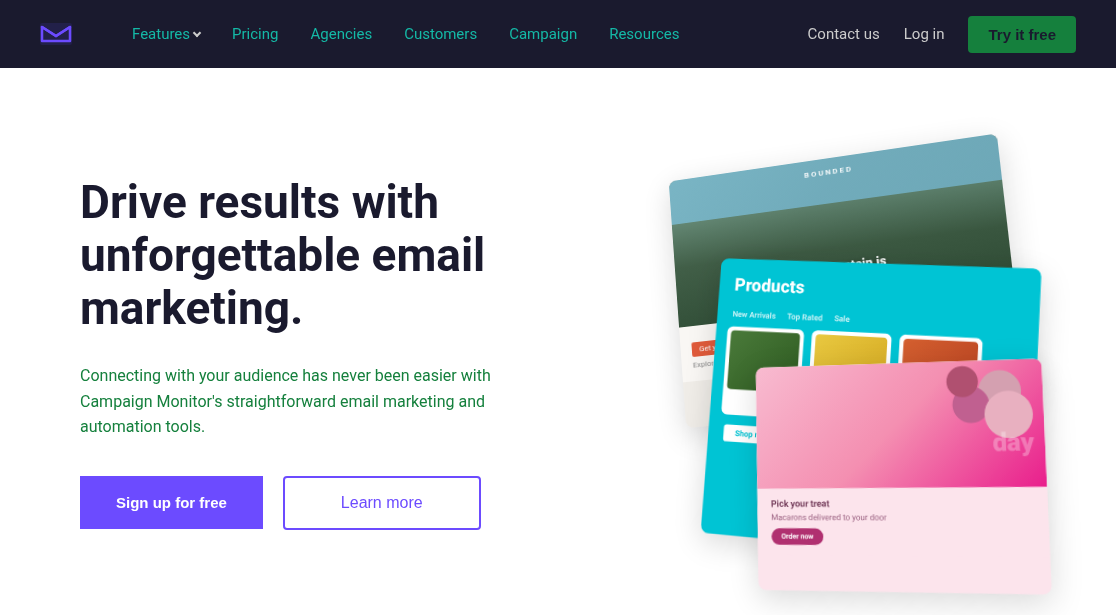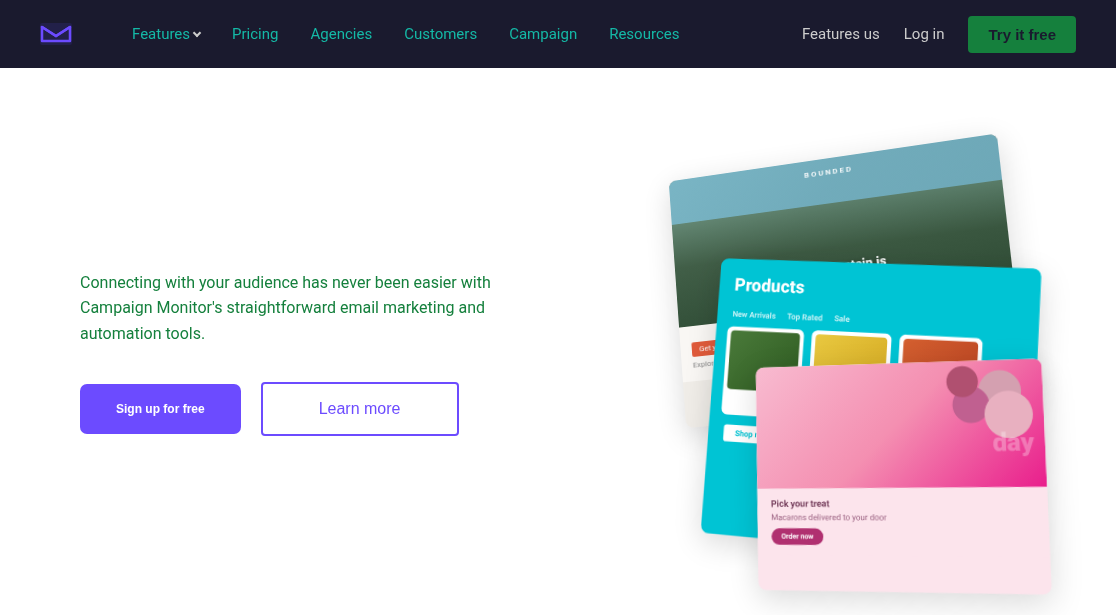--- a/index.html
+++ b/index.html
@@ -92,23 +92,23 @@
     }
     .hero-buttons {
       display: flex;
       gap: 20px;
       align-items: center;
     }
     .btn-signup {
       background: #6c4bff;
       color: #fff;
       border: none;
-      border-radius: 7px;
+      border-radius: 0;
       padding: 18px 36px;
-      font-size: 12px;
+      font-size: 15px;
       font-weight: 600;
       cursor: pointer;
       white-space: nowrap;
     }
     .btn-learn {
       background: #fff;
       color: #6c4bff;
       border: 2px solid #6c4bff;
       border-radius: 4px;
       padding: 16px 56px;
@@ -392,28 +392,29 @@
     </a>
     <a class="nav-link">
       <span>Campaign</span>
     </a>
     <a class="nav-link">
       <span>Resources</span>
     </a>
   </div>
 
   <div class="nav-right">
-    <a class="nav-contact">Features us</a>
+    <a class="nav-contact">Contact us</a>
     <a class="nav-login">Log in</a>
     <button class="btn-try">Try it free</button>
   </div>
 </nav>
 
 <section class="hero">
   <div class="hero-content">
+    <h1 class="hero-title">Drive results with unforgettable email marketing.</h1>
     <p class="hero-subtitle">Connecting with your audience has never been easier with Campaign Monitor's straightforward email marketing and automation tools.</p>
     <div class="hero-buttons">
       <button class="btn-signup">Sign up for free</button>
       <button class="btn-learn">Learn more</button>
     </div>
   </div>
 
   <div class="hero-illustration">
     <div class="cards-container">
 

